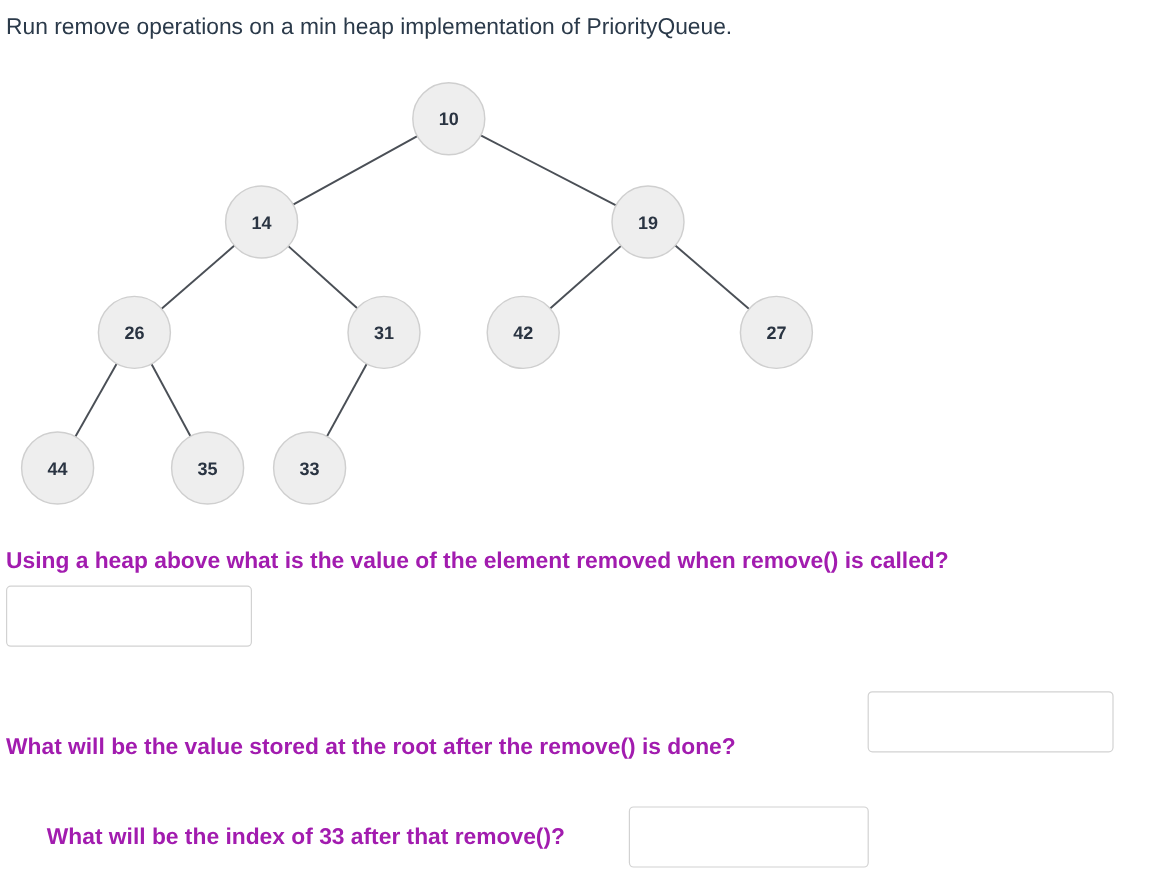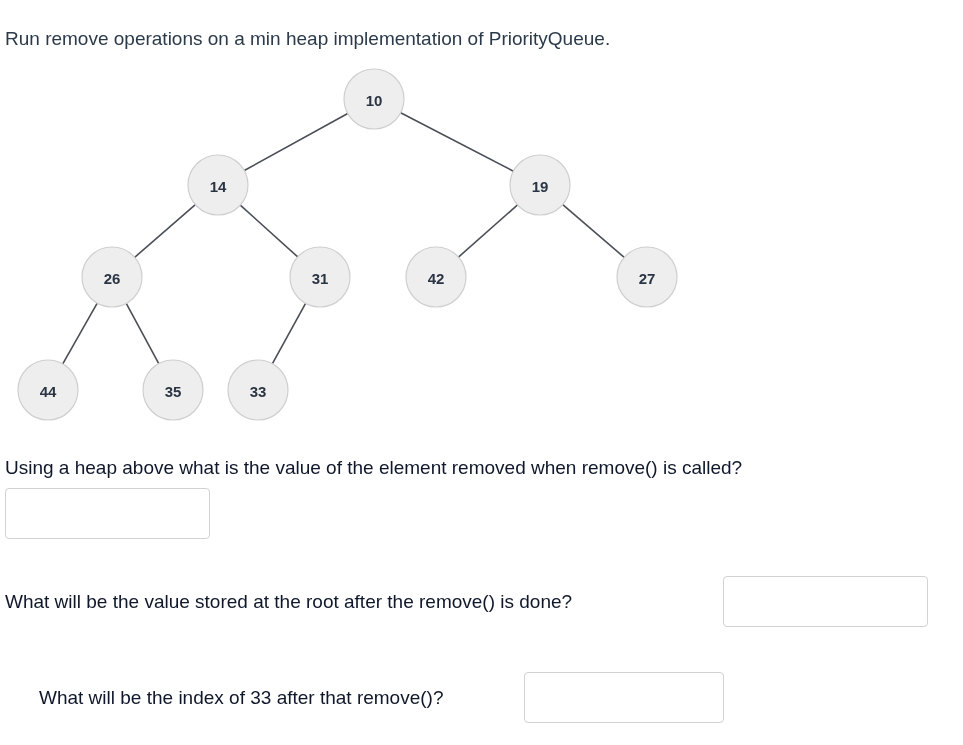--- a/index.html
+++ b/index.html
@@ -18,21 +18,20 @@
   }
 
   .prompt-line {
     position: absolute;
     left: 5px;
     top: 10px;
     font-size: 19px;
     line-height: 26px;
     color: #2b3a4a;
     white-space: nowrap;
-    margin-top: 16px;
   }
 
   .heap-figure {
     position: absolute;
     left: 0px;
     top: 55px;
     width: 720px;
     height: 380px;
   }
   .heap-figure svg {
@@ -55,26 +54,27 @@
   .tree-edge {
     stroke: #4a4f56;
     stroke-width: 1.6;
     fill: none;
   }
 
   .question-row {
     position: absolute;
     font-size: 19px;
     line-height: 26px;
-    color: #0f172a;
+    color: #a21caf;
     white-space: nowrap;
+    font-weight: bold;
   }
 
   .q1 { left: 5px; top: 455px; }
-  .q2 { left: 5px; top: 589px; }
+  .q2 { left: 5px; top: 610px; }
   .q3 { left: 5px; top: 685px; margin-left: 34px; }
 
   .answer-box {
     position: absolute;
     background: #ffffff;
     border: 1px solid #d2d2d2;
     border-radius: 4px;
     font-family: "Liberation Sans", sans-serif;
     font-size: 16px;
     color: #2b3a4a;

